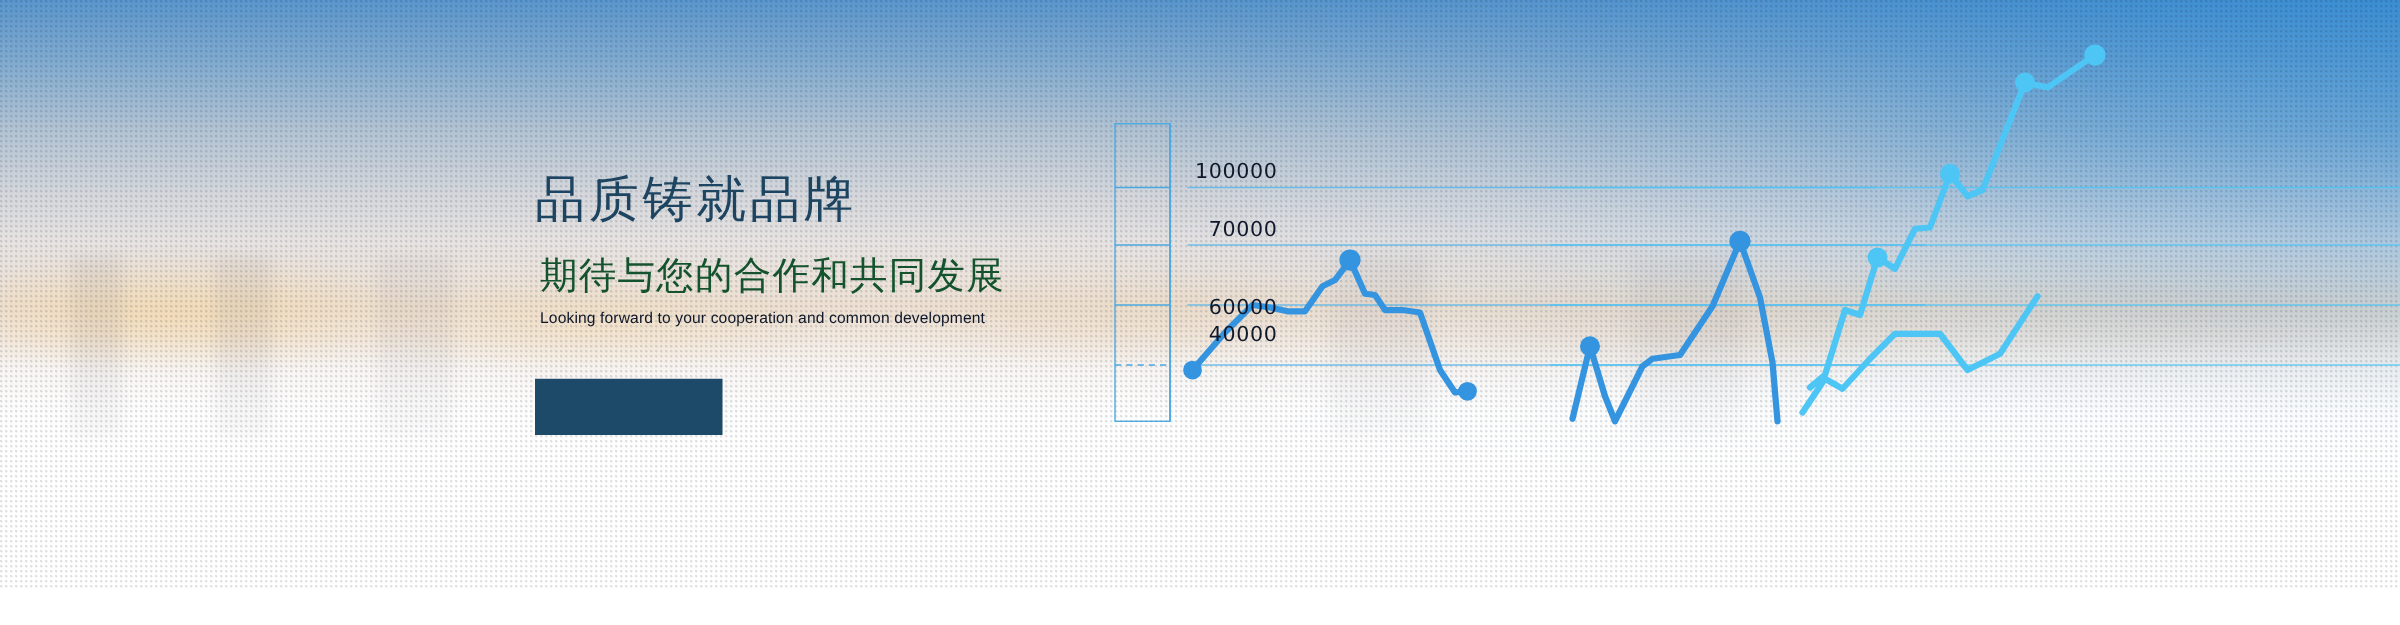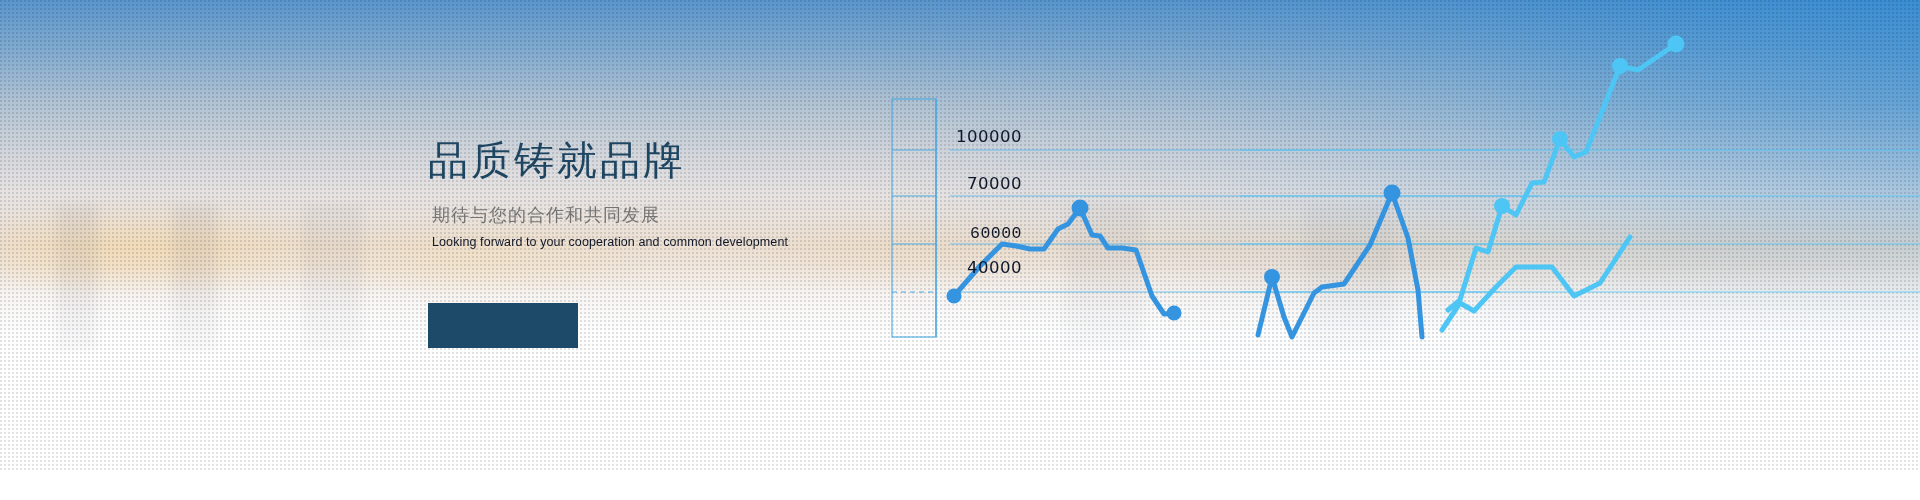--- a/index.html
+++ b/index.html
@@ -111,24 +111,24 @@
   .headline {
     font-size: 40px;
     line-height: 1;
     letter-spacing: 3px;
     color: #1d4460;
     font-weight: 400;
     margin: 0;
     white-space: nowrap;
   }
   .subhead {
-    font-size: 18px;
+    font-size: 30px;
     line-height: 1;
     letter-spacing: 1px;
-    color: #737373;
+    color: #14532d;
     font-weight: 400;
     margin: 26px 0 0 4px;
     white-space: nowrap;
   }
   .subhead-en {
     font-size: 12.5px;
     line-height: 1;
     letter-spacing: .1px;
     color: #0f172a;
     font-weight: 400;
@@ -256,17 +256,17 @@
         <path d="M 502,330 L 520,303 L 534,311 L 556,287 L 576,267 L 612,267 L 634,296
                  L 660,283 L 690,237"></path>
       </g>
 
     </svg>
   </div>
 
   <div class="ylabels-wrap">
     <span class="ylabel" style="top:127px;">100000</span>
     <span class="ylabel" style="top:174px;">70000</span>
-    <span class="ylabel" style="top:224px;font-family:Liberation Mono, monospace;">60000</span>
+    <span class="ylabel" style="top:236px;">60000</span>
     <span class="ylabel" style="top:258px;">40000</span>
   </div>
 
 </div>
 
 </body></html>

